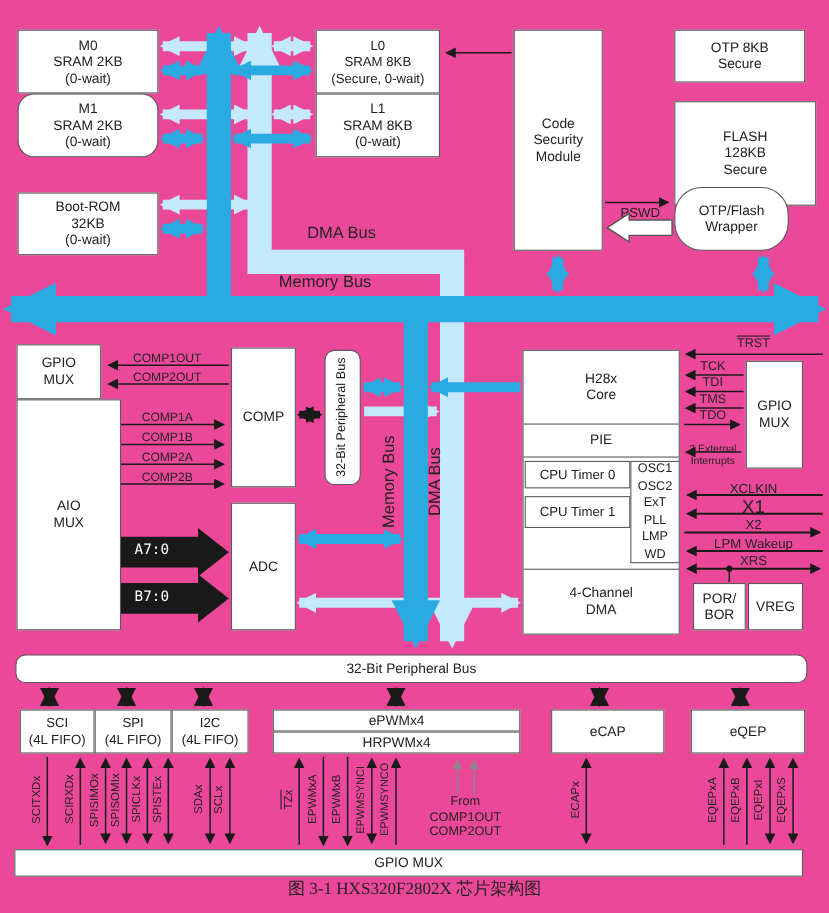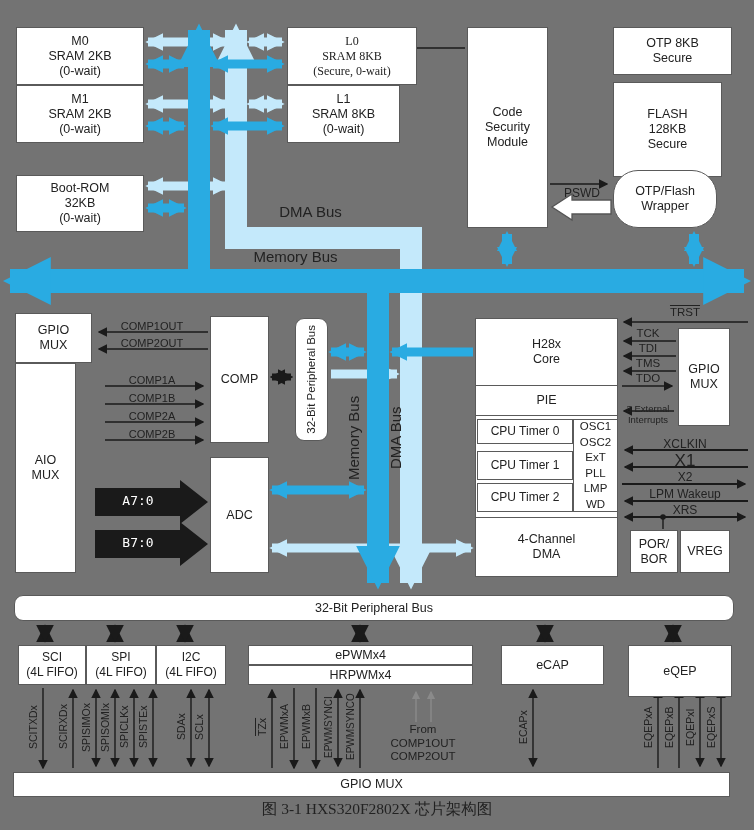--- a/index.html
+++ b/index.html
@@ -1,16 +1,16 @@
 <!DOCTYPE html>
 <html><head>
 <meta charset="utf-8">
 <style>
   html,body{margin:0;padding:0;background:#fff;}
-  #stage{position:relative;width:754px;height:830px;background:#737373;
+  #stage{position:relative;width:754px;height:830px;background:#ec4899;
          font-family:"Liberation Sans",sans-serif;color:#222;overflow:hidden;}
   #arrows{position:absolute;left:0;top:0;z-index:0;}
   .box{position:absolute;z-index:2;background:#fff;border:1.5px solid #5a5a5a;
        display:flex;align-items:center;justify-content:center;text-align:center;
        white-space:pre-line;font-size:12.5px;line-height:15px;box-sizing:border-box;}
   .rounded{border-radius:9px;}
   .lbl{position:absolute;z-index:3;white-space:pre-line;text-align:center;
        font-size:11px;line-height:12px;}
   .vt{position:absolute;z-index:3;writing-mode:vertical-rl;transform:rotate(180deg);
       display:flex;align-items:center;justify-content:center;white-space:nowrap;
@@ -137,61 +137,60 @@
     <path d="M663,517 V529" stroke-width="1.4"></path>
   </g>
   <circle cx="663" cy="517" r="2.8" fill="#1A1A1A"></circle>
 
   <path d="M611,200 H572 V194 L552,207 L572,220 V214 H611 Z" fill="#fff" stroke="#555" stroke-width="1.3"></path>
 </svg>
 
 <div class="box" style="left:16px;top:27px;width:128px;height:58px;">M0
 SRAM 2KB
 (0-wait)</div>
-<div class="box" style="left:16px;top:85px;width:128px;height:58px;">M1
+<div class="box" style="left:16px;top:85px;width:128px;height:58px;border-radius:15px;">M1
 SRAM 2KB
 (0-wait)</div>
 <div class="box" style="left:16px;top:175px;width:128px;height:57px;">Boot-ROM
 32KB
 (0-wait)</div>
-<div class="box" style="left:287px;top:27px;width:130px;height:58px;font-size:12px;font-family:Liberation Serif, serif;">L0
+<div class="box" style="left:287px;top:27px;width:113px;height:58px;font-size:12px;">L0
 SRAM 8KB
 (Secure, 0-wait)</div>
 <div class="box" style="left:287px;top:85px;width:113px;height:58px;">L1
 SRAM 8KB
 (0-wait)</div>
 
 <div class="box" style="left:467px;top:27px;width:81px;height:201px;">Code
 Security
 Module</div>
 <div class="box" style="left:613px;top:27px;width:119px;height:48px;">OTP 8KB
 Secure</div>
-<div class="box" style="left:613px;top:82px;width:109px;height:95px;">FLASH
+<div class="box" style="left:613px;top:92px;width:129px;height:95px;">FLASH
 128KB
 Secure</div>
 <div class="box" style="left:613px;top:170px;width:104px;height:58px;border-radius:25px;">OTP/Flash
 Wrapper</div>
 
 <div class="box" style="left:15px;top:313px;width:77px;height:50px;">GPIO
 MUX</div>
-<div class="box" style="left:15px;top:363px;width:61px;height:210px;">AIO
+<div class="box" style="left:15px;top:363px;width:95px;height:210px;">AIO
 MUX</div>
 <div class="box" style="left:210px;top:316px;width:59px;height:127px;">COMP</div>
 <div class="box rounded" style="left:295px;top:318px;width:33px;height:123px;padding:2px;">
   <span class="vt" style="position:static;font-size:11.5px;line-height:13px;white-space:normal;text-align:center;">32-Bit Peripheral Bus</span>
 </div>
 <div class="box" style="left:210px;top:457px;width:59px;height:116px;">ADC</div>
 
 <div class="box" style="left:475px;top:318px;width:143px;height:259px;"></div>
 <div class="sect" style="left:475px;top:318px;width:143px;height:67px;">H28x
 Core</div>
 <div class="sect" style="left:476px;top:385px;width:141px;height:31px;border-top:1.5px solid #5a5a5a;border-bottom:1.5px solid #5a5a5a;">PIE</div>
 <div class="box" style="left:477px;top:419px;width:96px;height:25px;font-size:12px;">CPU Timer 0</div>
 <div class="box" style="left:477px;top:451px;width:96px;height:29px;font-size:12px;">CPU Timer 1</div>
-<div class="box" style="left:477px;top:483px;width:96px;height:29px;font-size:12px;">CPU Timer 2</div>
 <div class="box" style="left:573px;top:419px;width:45px;height:93px;font-size:11.5px;line-height:15.5px;">OSC1
 OSC2
 ExT
 PLL
 LMP
 WD</div>
 <div class="sect" style="left:476px;top:517px;width:141px;height:59px;border-top:1.5px solid #5a5a5a;">4-Channel
 DMA</div>
 
 <div class="box" style="left:678px;top:328px;width:52px;height:98px;">GPIO
@@ -204,21 +203,21 @@
 
 <div class="box" style="left:18px;top:645px;width:68px;height:40px;font-size:12px;">SCI
 (4L FIFO)</div>
 <div class="box" style="left:86px;top:645px;width:70px;height:40px;font-size:12px;">SPI
 (4L FIFO)</div>
 <div class="box" style="left:156px;top:645px;width:70px;height:40px;font-size:12px;">I2C
 (4L FIFO)</div>
 <div class="box" style="left:248px;top:645px;width:225px;height:20px;">ePWMx4</div>
 <div class="box" style="left:248px;top:665px;width:225px;height:20px;">HRPWMx4</div>
 <div class="box" style="left:501px;top:645px;width:103px;height:40px;">eCAP</div>
-<div class="box" style="left:628px;top:645px;width:104px;height:52px;">eQEP</div>
+<div class="box" style="left:628px;top:645px;width:104px;height:40px;">eQEP</div>
 
 <div class="box" style="left:13px;top:772px;width:717px;height:25px;">GPIO MUX</div>
 
 <div class="lbl busfont" style="left:268px;top:206px;width:85px;">DMA Bus</div>
 <div class="lbl busfont" style="left:238px;top:251px;width:115px;">Memory Bus</div>
 <div class="vt busfont" style="left:345px;top:380px;width:17px;height:115px;">Memory Bus</div>
 <div class="vt busfont" style="left:387px;top:383px;width:17px;height:110px;">DMA Bus</div>
 
 <div class="lbl" style="left:112px;top:320px;width:80px;">COMP1OUT</div>
 <div class="lbl" style="left:112px;top:337px;width:80px;">COMP2OUT</div>

